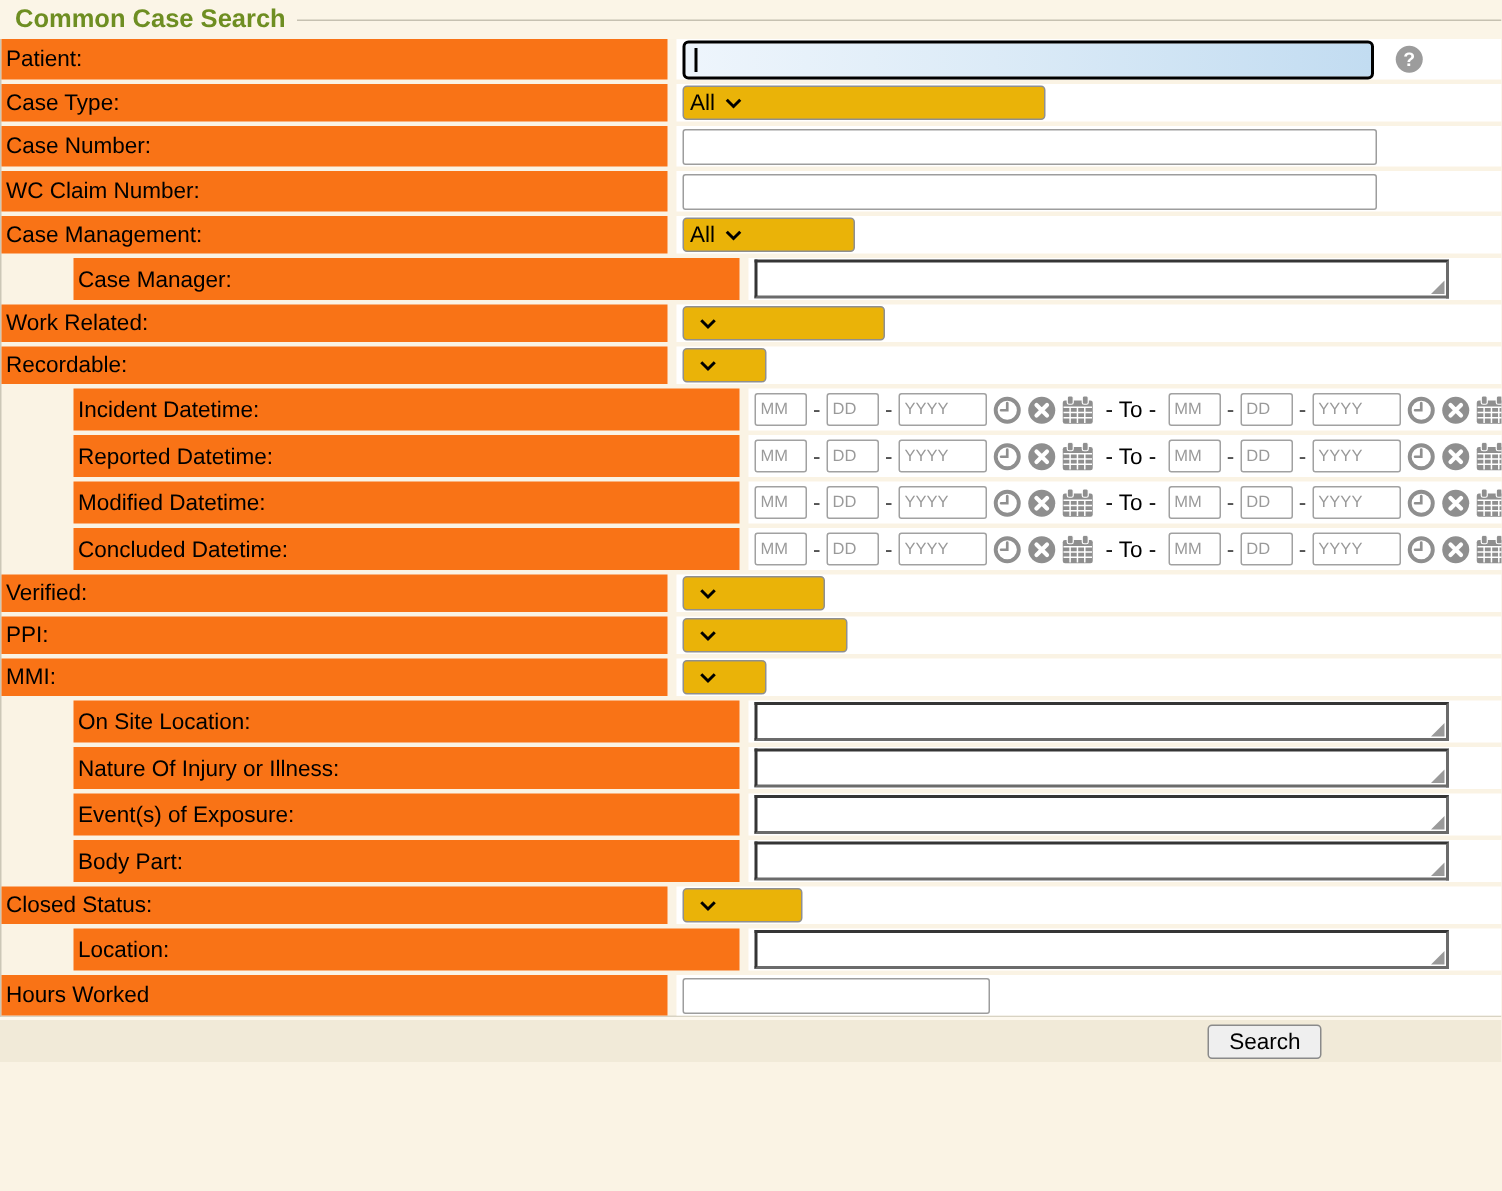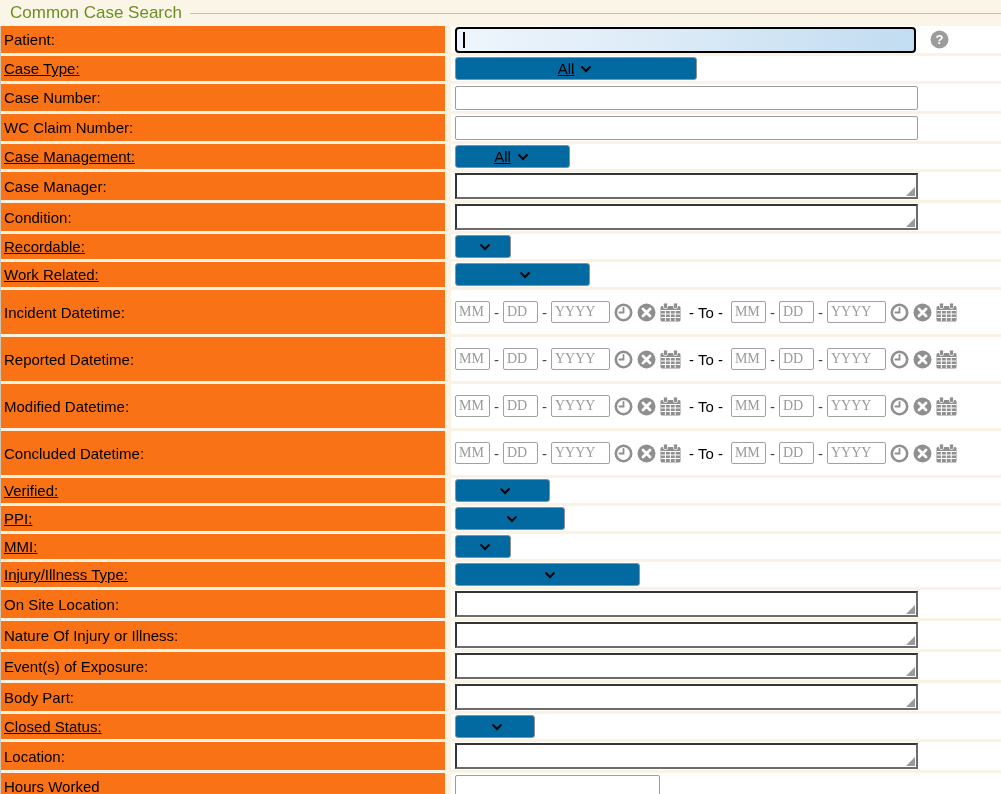--- a/index.html
+++ b/index.html
@@ -11,65 +11,65 @@
     color:#000;
     width:1001px;
     height:794px;
     overflow:hidden;
   }
   .panel { width:1001px; height:794px; }
 
   
   .legend-row { height:26px; display:flex; align-items:center; background:#fbf5e7; }
   .legend-title {
-    color:#6e8e22; font-weight:normal; font-size:17px;
+    color:#6e8e22; font-weight:bold; font-size:17px;
     margin-left:10px; white-space:nowrap;
   }
   .legend-line { flex:1; border-top:1px solid #c6c1b1; margin-left:8px; }
 
   
   .rows-wrap { border-left:1px solid #ccc7b7; border-bottom:1px solid #d8d3c3; }
   .row { display:flex; margin-bottom:3px; }
   .row:last-child { margin-bottom:0; }
   .r-input { height:27px; }
-  .r-sel   { height:25px;text-decoration:underline; }
-  .r-ta    { height:28px; }
-  .r-dt    { height:44px; }
+  .r-sel   { height:25px; }
+  .r-ta    { height:28px;padding-left:48px; }
+  .r-dt    { height:28px;padding-left:48px; }
 
   .label-cell {
     width:444px; background:#f97316; display:flex; align-items:center;
     padding-left:3px; margin-right:6px; flex:none;
   }
   .input-cell {
     flex:1; background:#fff; display:flex; align-items:center; padding-left:4px;
   }
 
   
-  input { font-family:Liberation Serif, serif; font-size:14px; outline:none; }
+  input { font-family:Liberation Sans, sans-serif; font-size:11px; outline:none; }
   .txt-wide {
     width:463px; height:24px; border:1px solid #9d9d9d; border-radius:2px; padding:0 4px;
   }
   .txt-hours {
     width:205px; height:24px; border:1px solid #9d9d9d; border-radius:2px; padding:0 4px;
   }
 
   
   .patient-wrap { position:relative; display:inline-block; }
   .patient-input {
     width:461px; height:26px; border:2px solid #000; border-radius:4px;
     background:linear-gradient(to right, #eef5fc 0%, #dcebf7 45%, #c2dcf1 100%);
     padding:0 6px;
   }
   .caret { position:absolute; left:8px; top:5px; width:2px; height:16px; background:#000; }
   .help-badge { margin-left:14px; display:inline-flex; }
 
   
   .sel {
-    height:23px; background:#0369a1; border:1px solid #8f8f8f; border-radius:3px;
-    display:inline-flex; align-items:center; justify-content:center;
+    height:23px; background:#eab308; border:1px solid #8f8f8f; border-radius:3px;
+    display:inline-flex; align-items:center; justify-content:flex-start;
     padding:0 6px 0 4px; cursor:default;
   }
   .sel .chev { display:inline-flex; margin-left:6px; }
   .w242{width:242px} .w135{width:135px} .w115{width:115px} .w95{width:95px}
   .w110{width:110px} .w80{width:80px} .w56{width:56px} .w185{width:185px}
 
   
   .ta-wrap { position:relative; display:inline-block; }
   .ta {
     width:463px; height:26px; resize:none; outline:none; display:block;
@@ -178,447 +178,425 @@
     <div class="row r-ta">
       <div class="label-cell">Case Manager:</div>
       <div class="input-cell">
         <span class="ta-wrap">
             <textarea class="ta" style=""></textarea>
             <span class="grip"></span>
           </span>
       </div>
     </div>
 
+
+    <div class="row r-sel">
+      <div class="label-cell">Work Related:</div>
+      <div class="input-cell">
+        <span class="sel w135">
+          <span></span>
+          <span class="chev">
+              <svg width="12" height="8" viewBox="0 0 12 8">
+                <path d="M1.5 1.5 L6 6 L10.5 1.5" fill="none" stroke="#000" stroke-width="2"></path>
+              </svg>
+            </span>
+        </span>
+      </div>
+    </div>
+
+    <div class="row r-sel">
+      <div class="label-cell">Recordable:</div>
+      <div class="input-cell">
+        <span class="sel w56">
+          <span></span>
+          <span class="chev">
+              <svg width="12" height="8" viewBox="0 0 12 8">
+                <path d="M1.5 1.5 L6 6 L10.5 1.5" fill="none" stroke="#000" stroke-width="2"></path>
+              </svg>
+            </span>
+        </span>
+      </div>
+    </div>
+
+
+    <div class="row r-dt">
+      <div class="label-cell">Incident Datetime:</div>
+      <div class="input-cell dt-flex">
+        <span class="dt-slot">
+  <input class="dt mm" placeholder="MM" style="">
+  <span class="dash">-</span>
+  <input class="dt dd" placeholder="DD" style="">
+  <span class="dash">-</span>
+  <input class="dt yyyy" placeholder="YYYY" style="">
+  <span class="dt-icon">
+    <svg width="19" height="19" viewBox="0 0 19 19">
+                <circle cx="9.5" cy="9.5" r="7.7" fill="#fff" stroke="#8f8f8f" stroke-width="2.6"></circle>
+                <path d="M9.5 4.8 L9.5 9.5 L5.4 9.5" fill="none" stroke="#8f8f8f" stroke-width="1.8" stroke-linecap="round"></path>
+              </svg>
+  </span>
+  <span class="dt-icon">
+    <svg width="19" height="19" viewBox="0 0 19 19">
+                <circle cx="9.5" cy="9.5" r="9" fill="#8f8f8f"></circle>
+                <path d="M6 6 L13 13 M13 6 L6 13" stroke="#fff" stroke-width="2.8" stroke-linecap="round"></path>
+              </svg>
+  </span>
+  <span class="dt-icon">
+    <svg width="21" height="19" viewBox="0 0 21 19">
+      <rect x="0.5" y="3" width="20" height="15.5" rx="1.5" fill="#8f8f8f"></rect>
+      <rect x="3.5" y="0" width="4" height="5.5" rx="1.2" fill="#8f8f8f" stroke="#fff" stroke-width="0.8"></rect>
+      <rect x="13.5" y="0" width="4" height="5.5" rx="1.2" fill="#8f8f8f" stroke="#fff" stroke-width="0.8"></rect>
+      <g stroke="#fff" stroke-width="1">
+        <path d="M1 7.5 H20 M1 11 H20 M1 14.5 H20"></path>
+        <path d="M5.4 7.5 V18 M10.3 7.5 V18 M15.2 7.5 V18"></path>
+      </g>
+    </svg>
+  </span>
+</span>
+        <span class="to-label">- To -</span>
+        <span class="dt-slot">
+  <input class="dt mm" placeholder="MM" style="">
+  <span class="dash">-</span>
+  <input class="dt dd" placeholder="DD" style="">
+  <span class="dash">-</span>
+  <input class="dt yyyy" placeholder="YYYY" style="">
+  <span class="dt-icon">
+    <svg width="19" height="19" viewBox="0 0 19 19">
+                <circle cx="9.5" cy="9.5" r="7.7" fill="#fff" stroke="#8f8f8f" stroke-width="2.6"></circle>
+                <path d="M9.5 4.8 L9.5 9.5 L5.4 9.5" fill="none" stroke="#8f8f8f" stroke-width="1.8" stroke-linecap="round"></path>
+              </svg>
+  </span>
+  <span class="dt-icon">
+    <svg width="19" height="19" viewBox="0 0 19 19">
+                <circle cx="9.5" cy="9.5" r="9" fill="#8f8f8f"></circle>
+                <path d="M6 6 L13 13 M13 6 L6 13" stroke="#fff" stroke-width="2.8" stroke-linecap="round"></path>
+              </svg>
+  </span>
+  <span class="dt-icon">
+    <svg width="21" height="19" viewBox="0 0 21 19">
+      <rect x="0.5" y="3" width="20" height="15.5" rx="1.5" fill="#8f8f8f"></rect>
+      <rect x="3.5" y="0" width="4" height="5.5" rx="1.2" fill="#8f8f8f" stroke="#fff" stroke-width="0.8"></rect>
+      <rect x="13.5" y="0" width="4" height="5.5" rx="1.2" fill="#8f8f8f" stroke="#fff" stroke-width="0.8"></rect>
+      <g stroke="#fff" stroke-width="1">
+        <path d="M1 7.5 H20 M1 11 H20 M1 14.5 H20"></path>
+        <path d="M5.4 7.5 V18 M10.3 7.5 V18 M15.2 7.5 V18"></path>
+      </g>
+    </svg>
+  </span>
+</span>
+      </div>
+    </div>
+
+    <div class="row r-dt">
+      <div class="label-cell">Reported Datetime:</div>
+      <div class="input-cell dt-flex">
+        <span class="dt-slot">
+  <input class="dt mm" placeholder="MM" style="">
+  <span class="dash">-</span>
+  <input class="dt dd" placeholder="DD" style="">
+  <span class="dash">-</span>
+  <input class="dt yyyy" placeholder="YYYY" style="">
+  <span class="dt-icon">
+    <svg width="19" height="19" viewBox="0 0 19 19">
+                <circle cx="9.5" cy="9.5" r="7.7" fill="#fff" stroke="#8f8f8f" stroke-width="2.6"></circle>
+                <path d="M9.5 4.8 L9.5 9.5 L5.4 9.5" fill="none" stroke="#8f8f8f" stroke-width="1.8" stroke-linecap="round"></path>
+              </svg>
+  </span>
+  <span class="dt-icon">
+    <svg width="19" height="19" viewBox="0 0 19 19">
+                <circle cx="9.5" cy="9.5" r="9" fill="#8f8f8f"></circle>
+                <path d="M6 6 L13 13 M13 6 L6 13" stroke="#fff" stroke-width="2.8" stroke-linecap="round"></path>
+              </svg>
+  </span>
+  <span class="dt-icon">
+    <svg width="21" height="19" viewBox="0 0 21 19">
+      <rect x="0.5" y="3" width="20" height="15.5" rx="1.5" fill="#8f8f8f"></rect>
+      <rect x="3.5" y="0" width="4" height="5.5" rx="1.2" fill="#8f8f8f" stroke="#fff" stroke-width="0.8"></rect>
+      <rect x="13.5" y="0" width="4" height="5.5" rx="1.2" fill="#8f8f8f" stroke="#fff" stroke-width="0.8"></rect>
+      <g stroke="#fff" stroke-width="1">
+        <path d="M1 7.5 H20 M1 11 H20 M1 14.5 H20"></path>
+        <path d="M5.4 7.5 V18 M10.3 7.5 V18 M15.2 7.5 V18"></path>
+      </g>
+    </svg>
+  </span>
+</span>
+        <span class="to-label">- To -</span>
+        <span class="dt-slot">
+  <input class="dt mm" placeholder="MM" style="">
+  <span class="dash">-</span>
+  <input class="dt dd" placeholder="DD" style="">
+  <span class="dash">-</span>
+  <input class="dt yyyy" placeholder="YYYY" style="">
+  <span class="dt-icon">
+    <svg width="19" height="19" viewBox="0 0 19 19">
+                <circle cx="9.5" cy="9.5" r="7.7" fill="#fff" stroke="#8f8f8f" stroke-width="2.6"></circle>
+                <path d="M9.5 4.8 L9.5 9.5 L5.4 9.5" fill="none" stroke="#8f8f8f" stroke-width="1.8" stroke-linecap="round"></path>
+              </svg>
+  </span>
+  <span class="dt-icon">
+    <svg width="19" height="19" viewBox="0 0 19 19">
+                <circle cx="9.5" cy="9.5" r="9" fill="#8f8f8f"></circle>
+                <path d="M6 6 L13 13 M13 6 L6 13" stroke="#fff" stroke-width="2.8" stroke-linecap="round"></path>
+              </svg>
+  </span>
+  <span class="dt-icon">
+    <svg width="21" height="19" viewBox="0 0 21 19">
+      <rect x="0.5" y="3" width="20" height="15.5" rx="1.5" fill="#8f8f8f"></rect>
+      <rect x="3.5" y="0" width="4" height="5.5" rx="1.2" fill="#8f8f8f" stroke="#fff" stroke-width="0.8"></rect>
+      <rect x="13.5" y="0" width="4" height="5.5" rx="1.2" fill="#8f8f8f" stroke="#fff" stroke-width="0.8"></rect>
+      <g stroke="#fff" stroke-width="1">
+        <path d="M1 7.5 H20 M1 11 H20 M1 14.5 H20"></path>
+        <path d="M5.4 7.5 V18 M10.3 7.5 V18 M15.2 7.5 V18"></path>
+      </g>
+    </svg>
+  </span>
+</span>
+      </div>
+    </div>
+
+    <div class="row r-dt">
+      <div class="label-cell">Modified Datetime:</div>
+      <div class="input-cell dt-flex">
+        <span class="dt-slot">
+  <input class="dt mm" placeholder="MM" style="">
+  <span class="dash">-</span>
+  <input class="dt dd" placeholder="DD" style="">
+  <span class="dash">-</span>
+  <input class="dt yyyy" placeholder="YYYY" style="">
+  <span class="dt-icon">
+    <svg width="19" height="19" viewBox="0 0 19 19">
+                <circle cx="9.5" cy="9.5" r="7.7" fill="#fff" stroke="#8f8f8f" stroke-width="2.6"></circle>
+                <path d="M9.5 4.8 L9.5 9.5 L5.4 9.5" fill="none" stroke="#8f8f8f" stroke-width="1.8" stroke-linecap="round"></path>
+              </svg>
+  </span>
+  <span class="dt-icon">
+    <svg width="19" height="19" viewBox="0 0 19 19">
+                <circle cx="9.5" cy="9.5" r="9" fill="#8f8f8f"></circle>
+                <path d="M6 6 L13 13 M13 6 L6 13" stroke="#fff" stroke-width="2.8" stroke-linecap="round"></path>
+              </svg>
+  </span>
+  <span class="dt-icon">
+    <svg width="21" height="19" viewBox="0 0 21 19">
+      <rect x="0.5" y="3" width="20" height="15.5" rx="1.5" fill="#8f8f8f"></rect>
+      <rect x="3.5" y="0" width="4" height="5.5" rx="1.2" fill="#8f8f8f" stroke="#fff" stroke-width="0.8"></rect>
+      <rect x="13.5" y="0" width="4" height="5.5" rx="1.2" fill="#8f8f8f" stroke="#fff" stroke-width="0.8"></rect>
+      <g stroke="#fff" stroke-width="1">
+        <path d="M1 7.5 H20 M1 11 H20 M1 14.5 H20"></path>
+        <path d="M5.4 7.5 V18 M10.3 7.5 V18 M15.2 7.5 V18"></path>
+      </g>
+    </svg>
+  </span>
+</span>
+        <span class="to-label">- To -</span>
+        <span class="dt-slot">
+  <input class="dt mm" placeholder="MM" style="">
+  <span class="dash">-</span>
+  <input class="dt dd" placeholder="DD" style="">
+  <span class="dash">-</span>
+  <input class="dt yyyy" placeholder="YYYY" style="">
+  <span class="dt-icon">
+    <svg width="19" height="19" viewBox="0 0 19 19">
+                <circle cx="9.5" cy="9.5" r="7.7" fill="#fff" stroke="#8f8f8f" stroke-width="2.6"></circle>
+                <path d="M9.5 4.8 L9.5 9.5 L5.4 9.5" fill="none" stroke="#8f8f8f" stroke-width="1.8" stroke-linecap="round"></path>
+              </svg>
+  </span>
+  <span class="dt-icon">
+    <svg width="19" height="19" viewBox="0 0 19 19">
+                <circle cx="9.5" cy="9.5" r="9" fill="#8f8f8f"></circle>
+                <path d="M6 6 L13 13 M13 6 L6 13" stroke="#fff" stroke-width="2.8" stroke-linecap="round"></path>
+              </svg>
+  </span>
+  <span class="dt-icon">
+    <svg width="21" height="19" viewBox="0 0 21 19">
+      <rect x="0.5" y="3" width="20" height="15.5" rx="1.5" fill="#8f8f8f"></rect>
+      <rect x="3.5" y="0" width="4" height="5.5" rx="1.2" fill="#8f8f8f" stroke="#fff" stroke-width="0.8"></rect>
+      <rect x="13.5" y="0" width="4" height="5.5" rx="1.2" fill="#8f8f8f" stroke="#fff" stroke-width="0.8"></rect>
+      <g stroke="#fff" stroke-width="1">
+        <path d="M1 7.5 H20 M1 11 H20 M1 14.5 H20"></path>
+        <path d="M5.4 7.5 V18 M10.3 7.5 V18 M15.2 7.5 V18"></path>
+      </g>
+    </svg>
+  </span>
+</span>
+      </div>
+    </div>
+
+    <div class="row r-dt">
+      <div class="label-cell">Concluded Datetime:</div>
+      <div class="input-cell dt-flex">
+        <span class="dt-slot">
+  <input class="dt mm" placeholder="MM" style="">
+  <span class="dash">-</span>
+  <input class="dt dd" placeholder="DD" style="">
+  <span class="dash">-</span>
+  <input class="dt yyyy" placeholder="YYYY" style="">
+  <span class="dt-icon">
+    <svg width="19" height="19" viewBox="0 0 19 19">
+                <circle cx="9.5" cy="9.5" r="7.7" fill="#fff" stroke="#8f8f8f" stroke-width="2.6"></circle>
+                <path d="M9.5 4.8 L9.5 9.5 L5.4 9.5" fill="none" stroke="#8f8f8f" stroke-width="1.8" stroke-linecap="round"></path>
+              </svg>
+  </span>
+  <span class="dt-icon">
+    <svg width="19" height="19" viewBox="0 0 19 19">
+                <circle cx="9.5" cy="9.5" r="9" fill="#8f8f8f"></circle>
+                <path d="M6 6 L13 13 M13 6 L6 13" stroke="#fff" stroke-width="2.8" stroke-linecap="round"></path>
+              </svg>
+  </span>
+  <span class="dt-icon">
+    <svg width="21" height="19" viewBox="0 0 21 19">
+      <rect x="0.5" y="3" width="20" height="15.5" rx="1.5" fill="#8f8f8f"></rect>
+      <rect x="3.5" y="0" width="4" height="5.5" rx="1.2" fill="#8f8f8f" stroke="#fff" stroke-width="0.8"></rect>
+      <rect x="13.5" y="0" width="4" height="5.5" rx="1.2" fill="#8f8f8f" stroke="#fff" stroke-width="0.8"></rect>
+      <g stroke="#fff" stroke-width="1">
+        <path d="M1 7.5 H20 M1 11 H20 M1 14.5 H20"></path>
+        <path d="M5.4 7.5 V18 M10.3 7.5 V18 M15.2 7.5 V18"></path>
+      </g>
+    </svg>
+  </span>
+</span>
+        <span class="to-label">- To -</span>
+        <span class="dt-slot">
+  <input class="dt mm" placeholder="MM" style="">
+  <span class="dash">-</span>
+  <input class="dt dd" placeholder="DD" style="">
+  <span class="dash">-</span>
+  <input class="dt yyyy" placeholder="YYYY" style="">
+  <span class="dt-icon">
+    <svg width="19" height="19" viewBox="0 0 19 19">
+                <circle cx="9.5" cy="9.5" r="7.7" fill="#fff" stroke="#8f8f8f" stroke-width="2.6"></circle>
+                <path d="M9.5 4.8 L9.5 9.5 L5.4 9.5" fill="none" stroke="#8f8f8f" stroke-width="1.8" stroke-linecap="round"></path>
+              </svg>
+  </span>
+  <span class="dt-icon">
+    <svg width="19" height="19" viewBox="0 0 19 19">
+                <circle cx="9.5" cy="9.5" r="9" fill="#8f8f8f"></circle>
+                <path d="M6 6 L13 13 M13 6 L6 13" stroke="#fff" stroke-width="2.8" stroke-linecap="round"></path>
+              </svg>
+  </span>
+  <span class="dt-icon">
+    <svg width="21" height="19" viewBox="0 0 21 19">
+      <rect x="0.5" y="3" width="20" height="15.5" rx="1.5" fill="#8f8f8f"></rect>
+      <rect x="3.5" y="0" width="4" height="5.5" rx="1.2" fill="#8f8f8f" stroke="#fff" stroke-width="0.8"></rect>
+      <rect x="13.5" y="0" width="4" height="5.5" rx="1.2" fill="#8f8f8f" stroke="#fff" stroke-width="0.8"></rect>
+      <g stroke="#fff" stroke-width="1">
+        <path d="M1 7.5 H20 M1 11 H20 M1 14.5 H20"></path>
+        <path d="M5.4 7.5 V18 M10.3 7.5 V18 M15.2 7.5 V18"></path>
+      </g>
+    </svg>
+  </span>
+</span>
+      </div>
+    </div>
+
+    <div class="row r-sel">
+      <div class="label-cell">Verified:</div>
+      <div class="input-cell">
+        <span class="sel w95">
+          <span></span>
+          <span class="chev">
+              <svg width="12" height="8" viewBox="0 0 12 8">
+                <path d="M1.5 1.5 L6 6 L10.5 1.5" fill="none" stroke="#000" stroke-width="2"></path>
+              </svg>
+            </span>
+        </span>
+      </div>
+    </div>
+
+    <div class="row r-sel">
+      <div class="label-cell">PPI:</div>
+      <div class="input-cell">
+        <span class="sel w110">
+          <span></span>
+          <span class="chev">
+              <svg width="12" height="8" viewBox="0 0 12 8">
+                <path d="M1.5 1.5 L6 6 L10.5 1.5" fill="none" stroke="#000" stroke-width="2"></path>
+              </svg>
+            </span>
+        </span>
+      </div>
+    </div>
+
+    <div class="row r-sel">
+      <div class="label-cell">MMI:</div>
+      <div class="input-cell">
+        <span class="sel w56">
+          <span></span>
+          <span class="chev">
+              <svg width="12" height="8" viewBox="0 0 12 8">
+                <path d="M1.5 1.5 L6 6 L10.5 1.5" fill="none" stroke="#000" stroke-width="2"></path>
+              </svg>
+            </span>
+        </span>
+      </div>
+    </div>
+
+
     <div class="row r-ta">
-      <div class="label-cell">Condition:</div>
+      <div class="label-cell">On Site Location:</div>
       <div class="input-cell">
         <span class="ta-wrap">
             <textarea class="ta" style=""></textarea>
             <span class="grip"></span>
           </span>
       </div>
     </div>
 
-    <div class="row r-sel">
-      <div class="label-cell">Recordable:</div>
-      <div class="input-cell">
-        <span class="sel w56">
-          <span></span>
-          <span class="chev">
-              <svg width="12" height="8" viewBox="0 0 12 8">
-                <path d="M1.5 1.5 L6 6 L10.5 1.5" fill="none" stroke="#000" stroke-width="2"></path>
-              </svg>
-            </span>
-        </span>
-      </div>
-    </div>
-
-    <div class="row r-sel">
-      <div class="label-cell">Work Related:</div>
-      <div class="input-cell">
-        <span class="sel w135">
-          <span></span>
-          <span class="chev">
-              <svg width="12" height="8" viewBox="0 0 12 8">
-                <path d="M1.5 1.5 L6 6 L10.5 1.5" fill="none" stroke="#000" stroke-width="2"></path>
-              </svg>
-            </span>
-        </span>
-      </div>
-    </div>
-
-
-    <div class="row r-dt">
-      <div class="label-cell">Incident Datetime:</div>
-      <div class="input-cell dt-flex">
-        <span class="dt-slot">
-  <input class="dt mm" placeholder="MM" style="">
-  <span class="dash">-</span>
-  <input class="dt dd" placeholder="DD" style="">
-  <span class="dash">-</span>
-  <input class="dt yyyy" placeholder="YYYY" style="">
-  <span class="dt-icon">
-    <svg width="19" height="19" viewBox="0 0 19 19">
-                <circle cx="9.5" cy="9.5" r="7.7" fill="#fff" stroke="#8f8f8f" stroke-width="2.6"></circle>
-                <path d="M9.5 4.8 L9.5 9.5 L5.4 9.5" fill="none" stroke="#8f8f8f" stroke-width="1.8" stroke-linecap="round"></path>
-              </svg>
-  </span>
-  <span class="dt-icon">
-    <svg width="19" height="19" viewBox="0 0 19 19">
-                <circle cx="9.5" cy="9.5" r="9" fill="#8f8f8f"></circle>
-                <path d="M6 6 L13 13 M13 6 L6 13" stroke="#fff" stroke-width="2.8" stroke-linecap="round"></path>
-              </svg>
-  </span>
-  <span class="dt-icon">
-    <svg width="21" height="19" viewBox="0 0 21 19">
-      <rect x="0.5" y="3" width="20" height="15.5" rx="1.5" fill="#8f8f8f"></rect>
-      <rect x="3.5" y="0" width="4" height="5.5" rx="1.2" fill="#8f8f8f" stroke="#fff" stroke-width="0.8"></rect>
-      <rect x="13.5" y="0" width="4" height="5.5" rx="1.2" fill="#8f8f8f" stroke="#fff" stroke-width="0.8"></rect>
-      <g stroke="#fff" stroke-width="1">
-        <path d="M1 7.5 H20 M1 11 H20 M1 14.5 H20"></path>
-        <path d="M5.4 7.5 V18 M10.3 7.5 V18 M15.2 7.5 V18"></path>
-      </g>
-    </svg>
-  </span>
-</span>
-        <span class="to-label">- To -</span>
-        <span class="dt-slot">
-  <input class="dt mm" placeholder="MM" style="">
-  <span class="dash">-</span>
-  <input class="dt dd" placeholder="DD" style="">
-  <span class="dash">-</span>
-  <input class="dt yyyy" placeholder="YYYY" style="">
-  <span class="dt-icon">
-    <svg width="19" height="19" viewBox="0 0 19 19">
-                <circle cx="9.5" cy="9.5" r="7.7" fill="#fff" stroke="#8f8f8f" stroke-width="2.6"></circle>
-                <path d="M9.5 4.8 L9.5 9.5 L5.4 9.5" fill="none" stroke="#8f8f8f" stroke-width="1.8" stroke-linecap="round"></path>
-              </svg>
-  </span>
-  <span class="dt-icon">
-    <svg width="19" height="19" viewBox="0 0 19 19">
-                <circle cx="9.5" cy="9.5" r="9" fill="#8f8f8f"></circle>
-                <path d="M6 6 L13 13 M13 6 L6 13" stroke="#fff" stroke-width="2.8" stroke-linecap="round"></path>
-              </svg>
-  </span>
-  <span class="dt-icon">
-    <svg width="21" height="19" viewBox="0 0 21 19">
-      <rect x="0.5" y="3" width="20" height="15.5" rx="1.5" fill="#8f8f8f"></rect>
-      <rect x="3.5" y="0" width="4" height="5.5" rx="1.2" fill="#8f8f8f" stroke="#fff" stroke-width="0.8"></rect>
-      <rect x="13.5" y="0" width="4" height="5.5" rx="1.2" fill="#8f8f8f" stroke="#fff" stroke-width="0.8"></rect>
-      <g stroke="#fff" stroke-width="1">
-        <path d="M1 7.5 H20 M1 11 H20 M1 14.5 H20"></path>
-        <path d="M5.4 7.5 V18 M10.3 7.5 V18 M15.2 7.5 V18"></path>
-      </g>
-    </svg>
-  </span>
-</span>
-      </div>
-    </div>
-
-    <div class="row r-dt">
-      <div class="label-cell">Reported Datetime:</div>
-      <div class="input-cell dt-flex">
-        <span class="dt-slot">
-  <input class="dt mm" placeholder="MM" style="">
-  <span class="dash">-</span>
-  <input class="dt dd" placeholder="DD" style="">
-  <span class="dash">-</span>
-  <input class="dt yyyy" placeholder="YYYY" style="">
-  <span class="dt-icon">
-    <svg width="19" height="19" viewBox="0 0 19 19">
-                <circle cx="9.5" cy="9.5" r="7.7" fill="#fff" stroke="#8f8f8f" stroke-width="2.6"></circle>
-                <path d="M9.5 4.8 L9.5 9.5 L5.4 9.5" fill="none" stroke="#8f8f8f" stroke-width="1.8" stroke-linecap="round"></path>
-              </svg>
-  </span>
-  <span class="dt-icon">
-    <svg width="19" height="19" viewBox="0 0 19 19">
-                <circle cx="9.5" cy="9.5" r="9" fill="#8f8f8f"></circle>
-                <path d="M6 6 L13 13 M13 6 L6 13" stroke="#fff" stroke-width="2.8" stroke-linecap="round"></path>
-              </svg>
-  </span>
-  <span class="dt-icon">
-    <svg width="21" height="19" viewBox="0 0 21 19">
-      <rect x="0.5" y="3" width="20" height="15.5" rx="1.5" fill="#8f8f8f"></rect>
-      <rect x="3.5" y="0" width="4" height="5.5" rx="1.2" fill="#8f8f8f" stroke="#fff" stroke-width="0.8"></rect>
-      <rect x="13.5" y="0" width="4" height="5.5" rx="1.2" fill="#8f8f8f" stroke="#fff" stroke-width="0.8"></rect>
-      <g stroke="#fff" stroke-width="1">
-        <path d="M1 7.5 H20 M1 11 H20 M1 14.5 H20"></path>
-        <path d="M5.4 7.5 V18 M10.3 7.5 V18 M15.2 7.5 V18"></path>
-      </g>
-    </svg>
-  </span>
-</span>
-        <span class="to-label">- To -</span>
-        <span class="dt-slot">
-  <input class="dt mm" placeholder="MM" style="">
-  <span class="dash">-</span>
-  <input class="dt dd" placeholder="DD" style="">
-  <span class="dash">-</span>
-  <input class="dt yyyy" placeholder="YYYY" style="">
-  <span class="dt-icon">
-    <svg width="19" height="19" viewBox="0 0 19 19">
-                <circle cx="9.5" cy="9.5" r="7.7" fill="#fff" stroke="#8f8f8f" stroke-width="2.6"></circle>
-                <path d="M9.5 4.8 L9.5 9.5 L5.4 9.5" fill="none" stroke="#8f8f8f" stroke-width="1.8" stroke-linecap="round"></path>
-              </svg>
-  </span>
-  <span class="dt-icon">
-    <svg width="19" height="19" viewBox="0 0 19 19">
-                <circle cx="9.5" cy="9.5" r="9" fill="#8f8f8f"></circle>
-                <path d="M6 6 L13 13 M13 6 L6 13" stroke="#fff" stroke-width="2.8" stroke-linecap="round"></path>
-              </svg>
-  </span>
-  <span class="dt-icon">
-    <svg width="21" height="19" viewBox="0 0 21 19">
-      <rect x="0.5" y="3" width="20" height="15.5" rx="1.5" fill="#8f8f8f"></rect>
-      <rect x="3.5" y="0" width="4" height="5.5" rx="1.2" fill="#8f8f8f" stroke="#fff" stroke-width="0.8"></rect>
-      <rect x="13.5" y="0" width="4" height="5.5" rx="1.2" fill="#8f8f8f" stroke="#fff" stroke-width="0.8"></rect>
-      <g stroke="#fff" stroke-width="1">
-        <path d="M1 7.5 H20 M1 11 H20 M1 14.5 H20"></path>
-        <path d="M5.4 7.5 V18 M10.3 7.5 V18 M15.2 7.5 V18"></path>
-      </g>
-    </svg>
-  </span>
-</span>
-      </div>
-    </div>
-
-    <div class="row r-dt">
-      <div class="label-cell">Modified Datetime:</div>
-      <div class="input-cell dt-flex">
-        <span class="dt-slot">
-  <input class="dt mm" placeholder="MM" style="">
-  <span class="dash">-</span>
-  <input class="dt dd" placeholder="DD" style="">
-  <span class="dash">-</span>
-  <input class="dt yyyy" placeholder="YYYY" style="">
-  <span class="dt-icon">
-    <svg width="19" height="19" viewBox="0 0 19 19">
-                <circle cx="9.5" cy="9.5" r="7.7" fill="#fff" stroke="#8f8f8f" stroke-width="2.6"></circle>
-                <path d="M9.5 4.8 L9.5 9.5 L5.4 9.5" fill="none" stroke="#8f8f8f" stroke-width="1.8" stroke-linecap="round"></path>
-              </svg>
-  </span>
-  <span class="dt-icon">
-    <svg width="19" height="19" viewBox="0 0 19 19">
-                <circle cx="9.5" cy="9.5" r="9" fill="#8f8f8f"></circle>
-                <path d="M6 6 L13 13 M13 6 L6 13" stroke="#fff" stroke-width="2.8" stroke-linecap="round"></path>
-              </svg>
-  </span>
-  <span class="dt-icon">
-    <svg width="21" height="19" viewBox="0 0 21 19">
-      <rect x="0.5" y="3" width="20" height="15.5" rx="1.5" fill="#8f8f8f"></rect>
-      <rect x="3.5" y="0" width="4" height="5.5" rx="1.2" fill="#8f8f8f" stroke="#fff" stroke-width="0.8"></rect>
-      <rect x="13.5" y="0" width="4" height="5.5" rx="1.2" fill="#8f8f8f" stroke="#fff" stroke-width="0.8"></rect>
-      <g stroke="#fff" stroke-width="1">
-        <path d="M1 7.5 H20 M1 11 H20 M1 14.5 H20"></path>
-        <path d="M5.4 7.5 V18 M10.3 7.5 V18 M15.2 7.5 V18"></path>
-      </g>
-    </svg>
-  </span>
-</span>
-        <span class="to-label">- To -</span>
-        <span class="dt-slot">
-  <input class="dt mm" placeholder="MM" style="">
-  <span class="dash">-</span>
-  <input class="dt dd" placeholder="DD" style="">
-  <span class="dash">-</span>
-  <input class="dt yyyy" placeholder="YYYY" style="">
-  <span class="dt-icon">
-    <svg width="19" height="19" viewBox="0 0 19 19">
-                <circle cx="9.5" cy="9.5" r="7.7" fill="#fff" stroke="#8f8f8f" stroke-width="2.6"></circle>
-                <path d="M9.5 4.8 L9.5 9.5 L5.4 9.5" fill="none" stroke="#8f8f8f" stroke-width="1.8" stroke-linecap="round"></path>
-              </svg>
-  </span>
-  <span class="dt-icon">
-    <svg width="19" height="19" viewBox="0 0 19 19">
-                <circle cx="9.5" cy="9.5" r="9" fill="#8f8f8f"></circle>
-                <path d="M6 6 L13 13 M13 6 L6 13" stroke="#fff" stroke-width="2.8" stroke-linecap="round"></path>
-              </svg>
-  </span>
-  <span class="dt-icon">
-    <svg width="21" height="19" viewBox="0 0 21 19">
-      <rect x="0.5" y="3" width="20" height="15.5" rx="1.5" fill="#8f8f8f"></rect>
-      <rect x="3.5" y="0" width="4" height="5.5" rx="1.2" fill="#8f8f8f" stroke="#fff" stroke-width="0.8"></rect>
-      <rect x="13.5" y="0" width="4" height="5.5" rx="1.2" fill="#8f8f8f" stroke="#fff" stroke-width="0.8"></rect>
-      <g stroke="#fff" stroke-width="1">
-        <path d="M1 7.5 H20 M1 11 H20 M1 14.5 H20"></path>
-        <path d="M5.4 7.5 V18 M10.3 7.5 V18 M15.2 7.5 V18"></path>
-      </g>
-    </svg>
-  </span>
-</span>
-      </div>
-    </div>
-
-    <div class="row r-dt">
-      <div class="label-cell">Concluded Datetime:</div>
-      <div class="input-cell dt-flex">
-        <span class="dt-slot">
-  <input class="dt mm" placeholder="MM" style="">
-  <span class="dash">-</span>
-  <input class="dt dd" placeholder="DD" style="">
-  <span class="dash">-</span>
-  <input class="dt yyyy" placeholder="YYYY" style="">
-  <span class="dt-icon">
-    <svg width="19" height="19" viewBox="0 0 19 19">
-                <circle cx="9.5" cy="9.5" r="7.7" fill="#fff" stroke="#8f8f8f" stroke-width="2.6"></circle>
-                <path d="M9.5 4.8 L9.5 9.5 L5.4 9.5" fill="none" stroke="#8f8f8f" stroke-width="1.8" stroke-linecap="round"></path>
-              </svg>
-  </span>
-  <span class="dt-icon">
-    <svg width="19" height="19" viewBox="0 0 19 19">
-                <circle cx="9.5" cy="9.5" r="9" fill="#8f8f8f"></circle>
-                <path d="M6 6 L13 13 M13 6 L6 13" stroke="#fff" stroke-width="2.8" stroke-linecap="round"></path>
-              </svg>
-  </span>
-  <span class="dt-icon">
-    <svg width="21" height="19" viewBox="0 0 21 19">
-      <rect x="0.5" y="3" width="20" height="15.5" rx="1.5" fill="#8f8f8f"></rect>
-      <rect x="3.5" y="0" width="4" height="5.5" rx="1.2" fill="#8f8f8f" stroke="#fff" stroke-width="0.8"></rect>
-      <rect x="13.5" y="0" width="4" height="5.5" rx="1.2" fill="#8f8f8f" stroke="#fff" stroke-width="0.8"></rect>
-      <g stroke="#fff" stroke-width="1">
-        <path d="M1 7.5 H20 M1 11 H20 M1 14.5 H20"></path>
-        <path d="M5.4 7.5 V18 M10.3 7.5 V18 M15.2 7.5 V18"></path>
-      </g>
-    </svg>
-  </span>
-</span>
-        <span class="to-label">- To -</span>
-        <span class="dt-slot">
-  <input class="dt mm" placeholder="MM" style="">
-  <span class="dash">-</span>
-  <input class="dt dd" placeholder="DD" style="">
-  <span class="dash">-</span>
-  <input class="dt yyyy" placeholder="YYYY" style="">
-  <span class="dt-icon">
-    <svg width="19" height="19" viewBox="0 0 19 19">
-                <circle cx="9.5" cy="9.5" r="7.7" fill="#fff" stroke="#8f8f8f" stroke-width="2.6"></circle>
-                <path d="M9.5 4.8 L9.5 9.5 L5.4 9.5" fill="none" stroke="#8f8f8f" stroke-width="1.8" stroke-linecap="round"></path>
-              </svg>
-  </span>
-  <span class="dt-icon">
-    <svg width="19" height="19" viewBox="0 0 19 19">
-                <circle cx="9.5" cy="9.5" r="9" fill="#8f8f8f"></circle>
-                <path d="M6 6 L13 13 M13 6 L6 13" stroke="#fff" stroke-width="2.8" stroke-linecap="round"></path>
-              </svg>
-  </span>
-  <span class="dt-icon">
-    <svg width="21" height="19" viewBox="0 0 21 19">
-      <rect x="0.5" y="3" width="20" height="15.5" rx="1.5" fill="#8f8f8f"></rect>
-      <rect x="3.5" y="0" width="4" height="5.5" rx="1.2" fill="#8f8f8f" stroke="#fff" stroke-width="0.8"></rect>
-      <rect x="13.5" y="0" width="4" height="5.5" rx="1.2" fill="#8f8f8f" stroke="#fff" stroke-width="0.8"></rect>
-      <g stroke="#fff" stroke-width="1">
-        <path d="M1 7.5 H20 M1 11 H20 M1 14.5 H20"></path>
-        <path d="M5.4 7.5 V18 M10.3 7.5 V18 M15.2 7.5 V18"></path>
-      </g>
-    </svg>
-  </span>
-</span>
-      </div>
-    </div>
-
-    <div class="row r-sel">
-      <div class="label-cell">Verified:</div>
-      <div class="input-cell">
-        <span class="sel w95">
-          <span></span>
-          <span class="chev">
-              <svg width="12" height="8" viewBox="0 0 12 8">
-                <path d="M1.5 1.5 L6 6 L10.5 1.5" fill="none" stroke="#000" stroke-width="2"></path>
-              </svg>
-            </span>
-        </span>
-      </div>
-    </div>
-
-    <div class="row r-sel">
-      <div class="label-cell">PPI:</div>
-      <div class="input-cell">
-        <span class="sel w110">
-          <span></span>
-          <span class="chev">
-              <svg width="12" height="8" viewBox="0 0 12 8">
-                <path d="M1.5 1.5 L6 6 L10.5 1.5" fill="none" stroke="#000" stroke-width="2"></path>
-              </svg>
-            </span>
-        </span>
-      </div>
-    </div>
-
-    <div class="row r-sel">
-      <div class="label-cell">MMI:</div>
-      <div class="input-cell">
-        <span class="sel w56">
-          <span></span>
-          <span class="chev">
-              <svg width="12" height="8" viewBox="0 0 12 8">
-                <path d="M1.5 1.5 L6 6 L10.5 1.5" fill="none" stroke="#000" stroke-width="2"></path>
-              </svg>
-            </span>
-        </span>
-      </div>
-    </div>
-
-    <div class="row r-sel">
-      <div class="label-cell">Injury/Illness Type:</div>
-      <div class="input-cell">
-        <span class="sel w185">
-          <span></span>
-          <span class="chev">
-              <svg width="12" height="8" viewBox="0 0 12 8">
-                <path d="M1.5 1.5 L6 6 L10.5 1.5" fill="none" stroke="#000" stroke-width="2"></path>
-              </svg>
-            </span>
-        </span>
-      </div>
-    </div>
-
     <div class="row r-ta">
-      <div class="label-cell">On Site Location:</div>
+      <div class="label-cell">Nature Of Injury or Illness:</div>
       <div class="input-cell">
         <span class="ta-wrap">
             <textarea class="ta" style=""></textarea>
             <span class="grip"></span>
           </span>
       </div>
     </div>
 
     <div class="row r-ta">
-      <div class="label-cell">Nature Of Injury or Illness:</div>
+      <div class="label-cell">Event(s) of Exposure:</div>
       <div class="input-cell">
         <span class="ta-wrap">
             <textarea class="ta" style=""></textarea>
             <span class="grip"></span>
           </span>
       </div>
     </div>
 
     <div class="row r-ta">
-      <div class="label-cell">Event(s) of Exposure:</div>
+      <div class="label-cell">Body Part:</div>
       <div class="input-cell">
         <span class="ta-wrap">
             <textarea class="ta" style=""></textarea>
             <span class="grip"></span>
           </span>
       </div>
     </div>
 
+    <div class="row r-sel">
+      <div class="label-cell">Closed Status:</div>
+      <div class="input-cell">
+        <span class="sel w80">
+          <span></span>
+          <span class="chev">
+              <svg width="12" height="8" viewBox="0 0 12 8">
+                <path d="M1.5 1.5 L6 6 L10.5 1.5" fill="none" stroke="#000" stroke-width="2"></path>
+              </svg>
+            </span>
+        </span>
+      </div>
+    </div>
+
     <div class="row r-ta">
-      <div class="label-cell">Body Part:</div>
+      <div class="label-cell">Location:</div>
       <div class="input-cell">
         <span class="ta-wrap">
             <textarea class="ta" style=""></textarea>
             <span class="grip"></span>
           </span>
       </div>
     </div>
 
-    <div class="row r-sel">
-      <div class="label-cell">Closed Status:</div>
-      <div class="input-cell">
-        <span class="sel w80">
-          <span></span>
-          <span class="chev">
-              <svg width="12" height="8" viewBox="0 0 12 8">
-                <path d="M1.5 1.5 L6 6 L10.5 1.5" fill="none" stroke="#000" stroke-width="2"></path>
-              </svg>
-            </span>
-        </span>
-      </div>
-    </div>
-
-    <div class="row r-ta">
-      <div class="label-cell">Location:</div>
-      <div class="input-cell">
-        <span class="ta-wrap">
-            <textarea class="ta" style=""></textarea>
-            <span class="grip"></span>
-          </span>
-      </div>
-    </div>
-
     <div class="row r-input">
       <div class="label-cell">Hours Worked</div>
       <div class="input-cell">
         <input class="txt-hours" value="" style="">
       </div>
     </div>
 
   </div>
 
   <div class="footer-bar">

